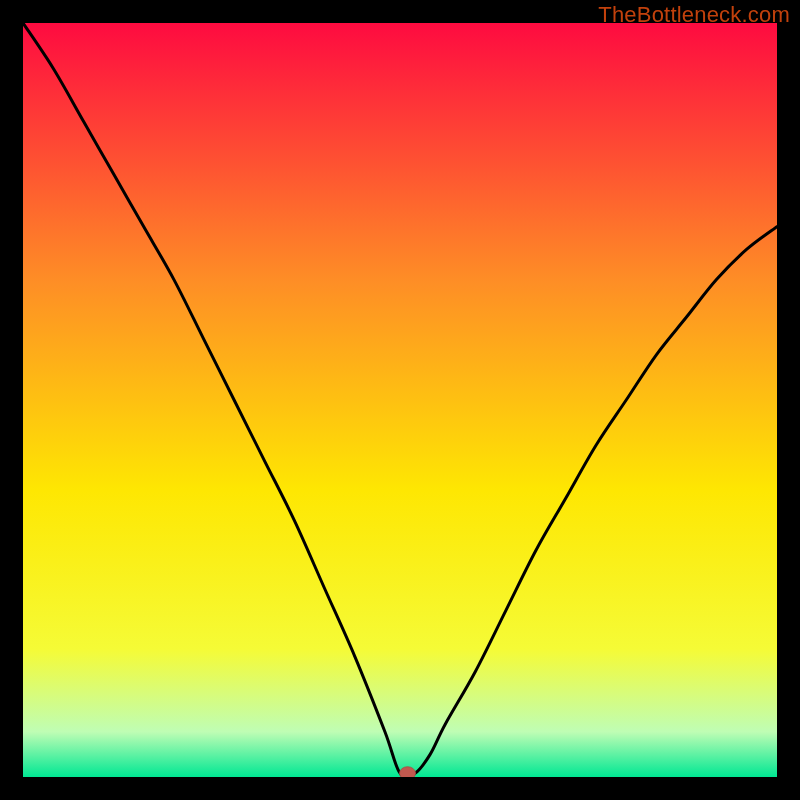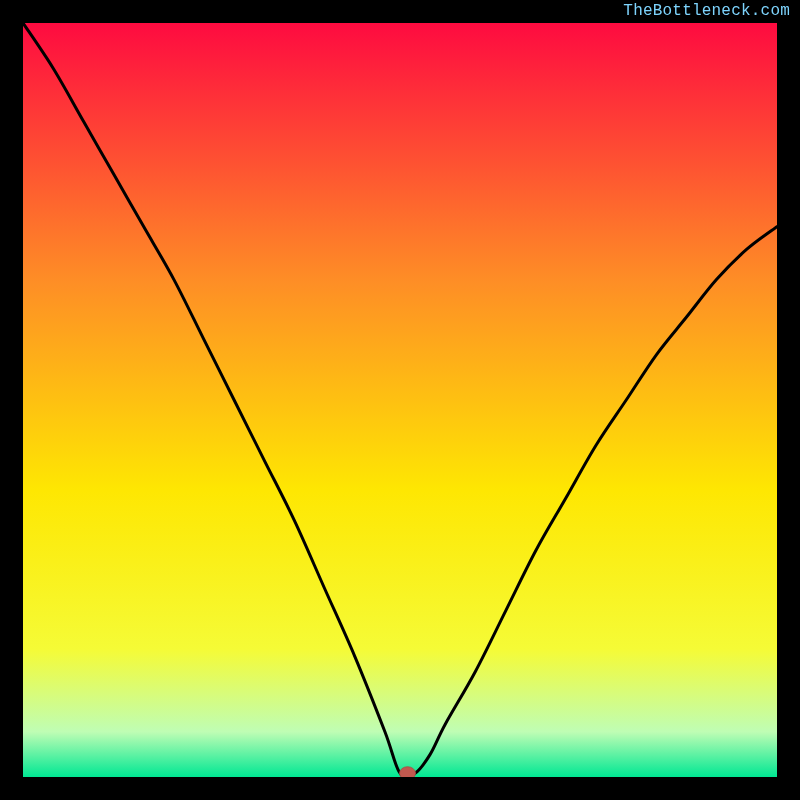--- a/index.html
+++ b/index.html
@@ -13,26 +13,25 @@
   }
   .stage {
     position: relative;
     width: 800px;
     height: 800px;
   }
   .attribution {
     position: absolute;
     top: 2px;
     right: 10px;
-    color: #7dd3fc;
-    font-size: 16px;
+    color: #c2410c;
+    font-size: 22px;
     font-weight: 500;
     letter-spacing: 0.2px;
     z-index: 5;
-    font-family: Liberation Mono, monospace;
   }
   .plot-frame {
     position: absolute;
     left: 23px;
     top: 23px;
     width: 754px;
     height: 754px;
     box-sizing: border-box;
     overflow: hidden;
   }

